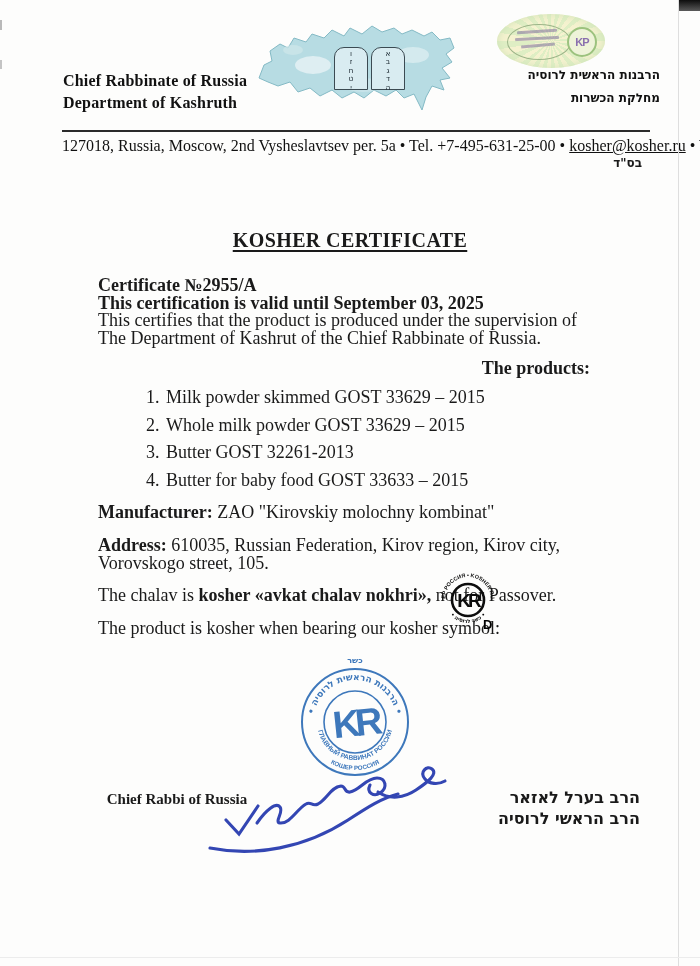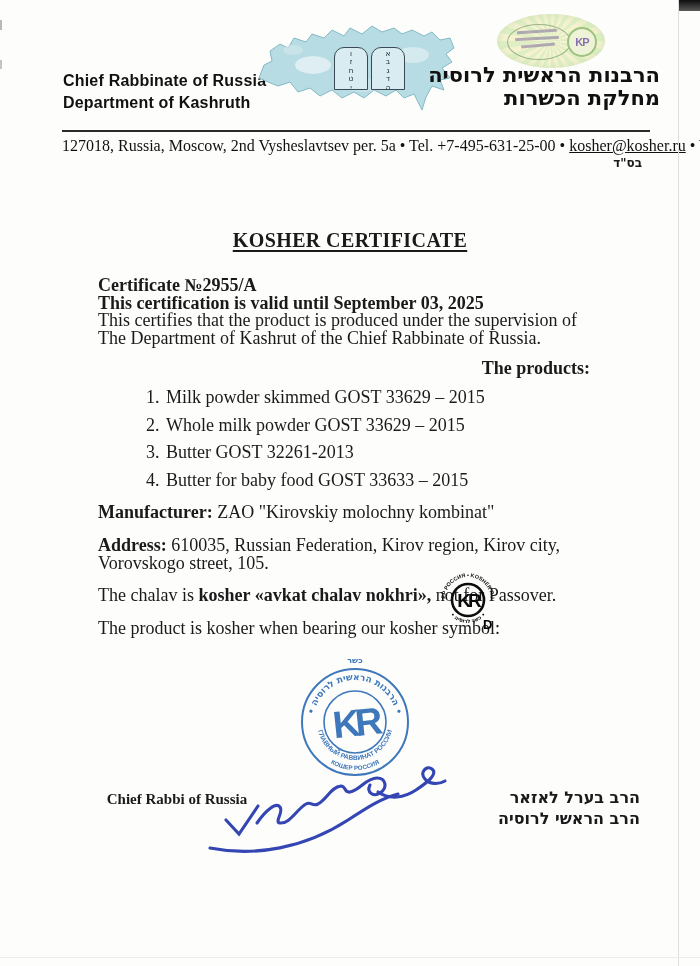--- a/index.html
+++ b/index.html
@@ -4,26 +4,26 @@
 <style>
   html,body{margin:0;padding:0;background:#888;}
   .page{
     position:relative;width:700px;height:966px;background:#fdfdfc;
     font-family:"Liberation Serif", serif;color:#1a1a1a;overflow:hidden;
     margin:0 auto;
   }
   .abs{position:absolute;}
   
   .org-name{
-    left:63px;top:70px;font-family:Liberation Sans, sans-serif;
+    left:63px;top:70px;font-family:Liberation Serif, serif;
     font-weight:bold;font-size:16px;line-height:22px;letter-spacing:.2px;color:#111;
   }
   .header-hebrew{
     right:40px;top:64px;text-align:right;font-weight:bold;
-    font-size:21px;line-height:23px;color:#111;
+    font-size:12px;line-height:23px;color:#111;
     font-family:"DejaVu Sans","Liberation Serif",serif;
   }
   .map-wrap{left:253px;top:20px;width:207px;height:104px;}
   .tablet{
     position:absolute;width:34px;height:43px;background:#d9ecf1;
     border:1.6px solid #3b4a52;border-radius:10px 10px 0 0;
     font-size:7.5px;line-height:8.4px;text-align:center;color:#25323a;
     white-space:pre-line;padding-top:2px;box-sizing:border-box;
     font-family:"DejaVu Sans",sans-serif;
   }

